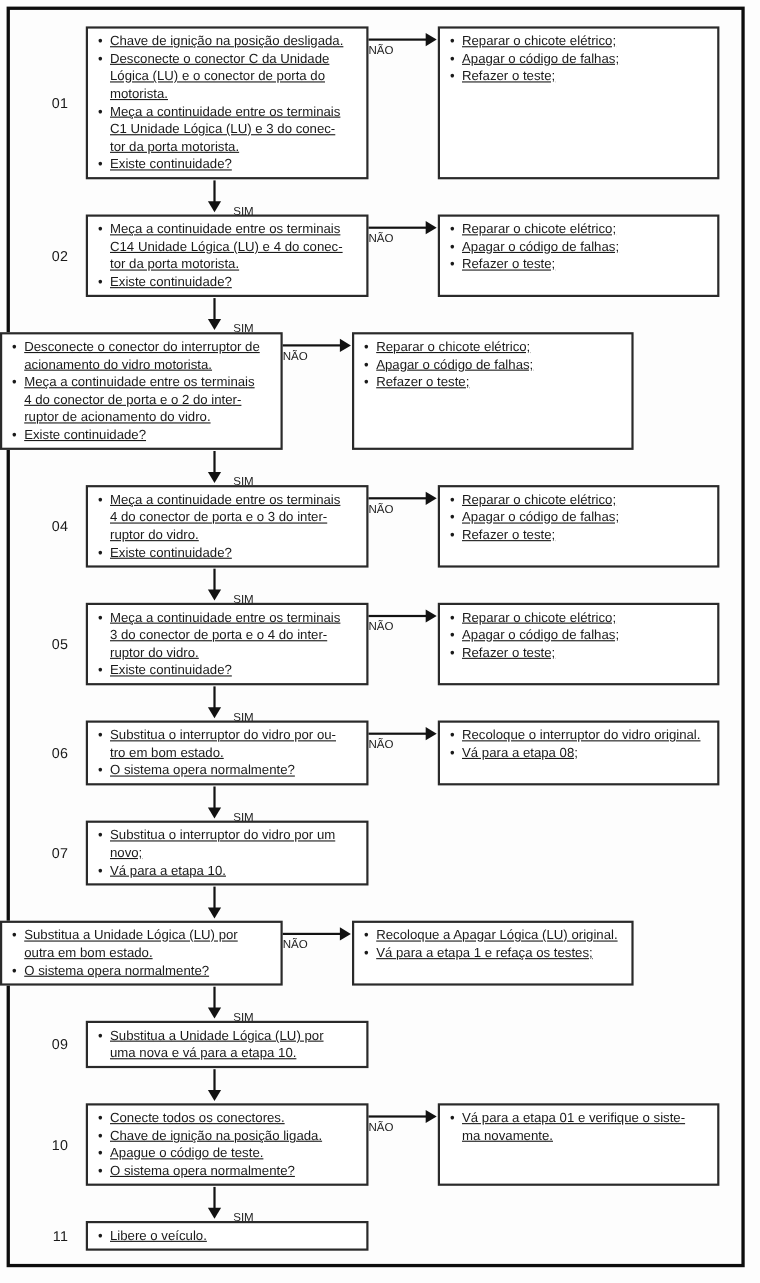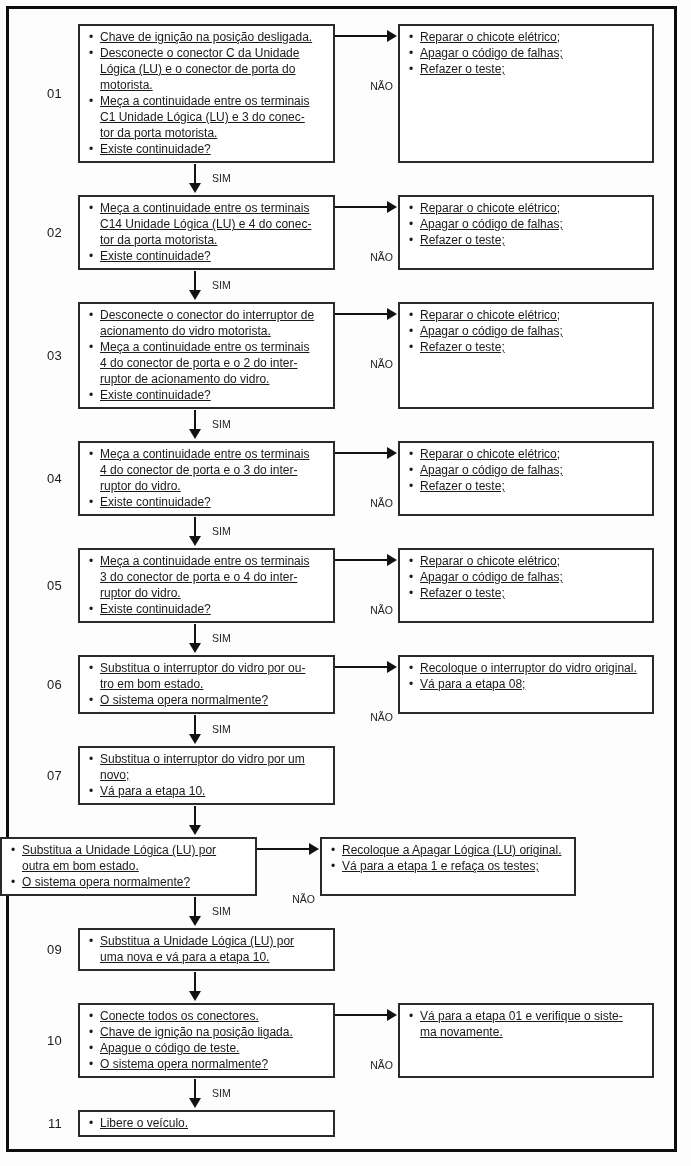--- a/index.html
+++ b/index.html
@@ -31,32 +31,32 @@
   .bullet .dot { position:absolute; left:1px; top:0; }
   .bullet .btext { white-space:pre-line;text-decoration:underline; }
 
   .no-zone { width:63px; position:relative; }
   .h-line { position:absolute; top:11px; left:0;  width:53px; height:2px; background:#121212; }
   .h-head {
     position:absolute; top:6px; left:52px; width:0; height:0;
     border-left:10px solid #121212; border-top:6px solid transparent; border-bottom:6px solid transparent;
   }
   .no-label {
-    position:absolute; top:16px; left:0; width:58px; text-align:right;
-    font-size:10.5px; color:#222;margin-top:40px;
+    position:absolute; top:16px; left:0; width:58px; text-align:left;
+    font-size:10.5px; color:#222;
   }
 
   .connector { position:relative; height:32px; }
   .v-line { position:absolute; left:194px; top:1px; width:2px; height:20px; background:#121212; }
   .v-head {
     position:absolute; left:189px; top:20px; width:0; height:0;
     border-left:6px solid transparent; border-right:6px solid transparent;
     border-top:10px solid #121212;
   }
-  .sim-label { position:absolute; left:212px; top:9px; font-size:10.5px; color:#222; }
+  .sim-label { position:absolute; left:212px; top:23px; font-size:10.5px; color:#222; }
 </style>
 </head>
 <body>
 
 <div class="page">
   <div class="frame"></div>
   <div class="content" id="rows">
       <div class="row">
         <div class="step-num">01</div>
         <div class="step-box">
@@ -103,21 +103,20 @@
           <div class="bullet"><span class="dot">•</span><span class="btext">Apagar o código de falhas;</span></div>
           <div class="bullet"><span class="dot">•</span><span class="btext">Refazer o teste;</span></div>
         </div>
       </div>
       <div class="connector">
         <div class="v-line"></div>
         <div class="v-head"></div>
         <span class="sim-label">SIM</span>
       </div>
       <div class="row">
-        <div class="step-num">03</div>
         <div class="step-box">
           <div class="bullet"><span class="dot">•</span><span class="btext">Desconecte o conector do interruptor de
 acionamento do vidro motorista.</span></div>
           <div class="bullet"><span class="dot">•</span><span class="btext">Meça a continuidade entre os terminais
 4 do conector de porta e o 2 do inter-
 ruptor de acionamento do vidro.</span></div>
           <div class="bullet"><span class="dot">•</span><span class="btext">Existe continuidade?</span></div>
         </div>
         <div class="no-zone">
           <div class="h-line"></div>

